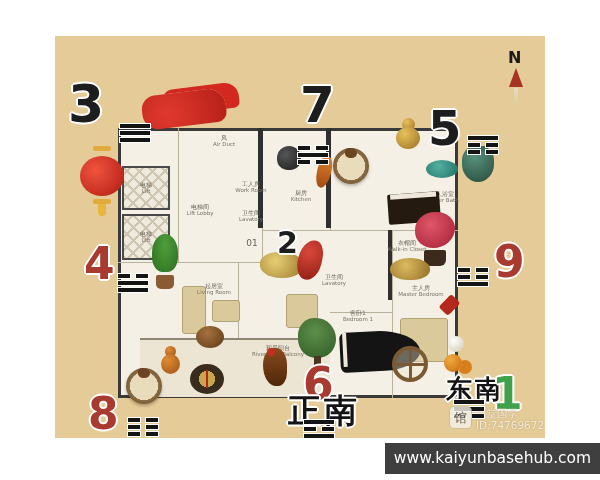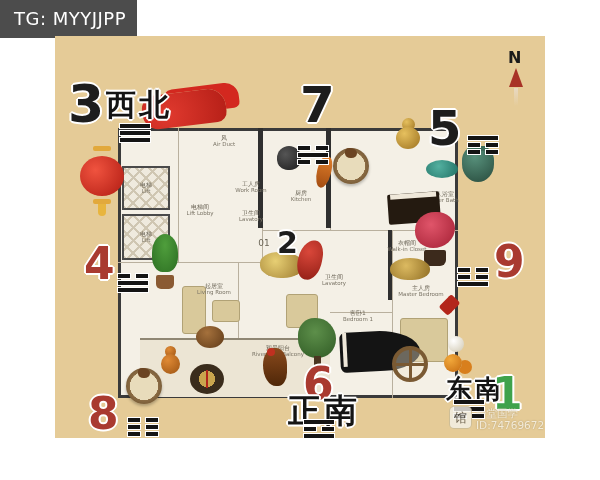--- a/index.html
+++ b/index.html
@@ -108,21 +108,21 @@
   .wheel:after{left:0;top:13px;width:29px;height:3px;}
   .fruitball{width:16px;height:16px;background:radial-gradient(circle at 35% 30%,#fff,#cfc7b0);border-radius:50%;}
   .orangefruit{width:18px;height:18px;background:radial-gradient(circle at 35% 30%,#f2a93b,#c56a10);border-radius:50%;
         box-shadow:12px 4px 0 -2px #d87f1d;}
 </style>
 </head>
 <body>
 
 <div class="page">
 
-  <div class="topbar">TG: MYYJJPP</div>
+  <div class="botbar">www.kaiyunbasehub.com</div>
 
   <div class="canvas"></div>
 
   <div class="plan"></div>
 
   <div class="gline" style="left:178px;top:128px;width:1px;height:134px"></div>
   <div class="gline" style="left:262px;top:128px;width:1px;height:134px"></div>
   <div class="gline" style="left:330px;top:128px;width:1px;height:102px"></div>
   <div class="gline" style="left:262px;top:230px;width:196px;height:1px"></div>
   <div class="gline" style="left:118px;top:262px;width:144px;height:1px"></div>
@@ -201,21 +201,21 @@
       <div class="en">Bedroom 1</div>
     </div>
   <div class="rlabel" style="left:421px;top:291px">
     <div>主人房</div>
       <div class="en">Master Bedroom</div>
     </div>
   <div class="rlabel" style="left:278px;top:351px">
     <div>观景阳台</div>
       <div class="en">River-view Balcony</div>
     </div>
-  <div class="unitnum" style="left:264px;top:243px">01</div>
+  <div class="unitnum" style="left:252px;top:243px">01</div>
 
   <div class="it" style="left:142px;top:92px">
       <div class="silk"></div>
     </div>
   <div class="it" style="left:80px;top:146px">
     <div class="lantern-cap"></div>
       <div class="lantern-body"></div>
       <div class="lantern-base" style="margin-top:3px"></div>
       <div class="lantern-tassel"></div>
     </div>
@@ -288,21 +288,20 @@
       <div class="wheel"></div>
     </div>
   <div class="it" style="left:448px;top:336px">
       <div class="fruitball"></div>
     </div>
   <div class="it" style="left:444px;top:354px">
       <div class="orangefruit"></div>
     </div>
 
   <div class="num c-black" style="left:68px;top:78px;font-size:52px">3</div>
-  <div class="dir" style="left:106px;top:90px;font-size:30px">西北</div>
   <div class="tri" style="left:120px;top:124px">
       <div class="tri-row solid"></div>
       <div class="tri-row solid"></div>
       <div class="tri-row solid"></div>
     </div>
 
   <div class="num c-black" style="left:300px;top:80px;font-size:50px">7</div>
   <div class="tri" style="left:298px;top:146px">
       <div class="tri-row broken">
         <span class="half"></span>

